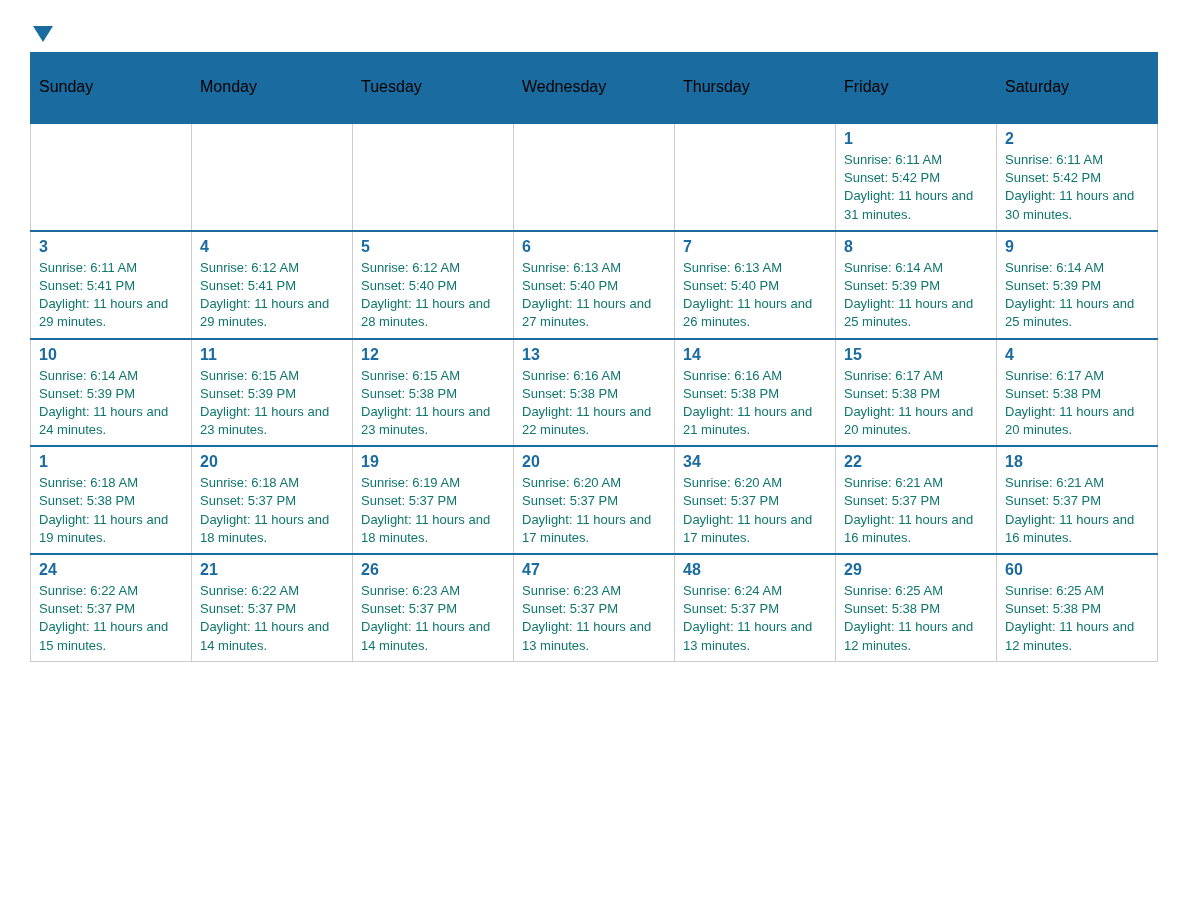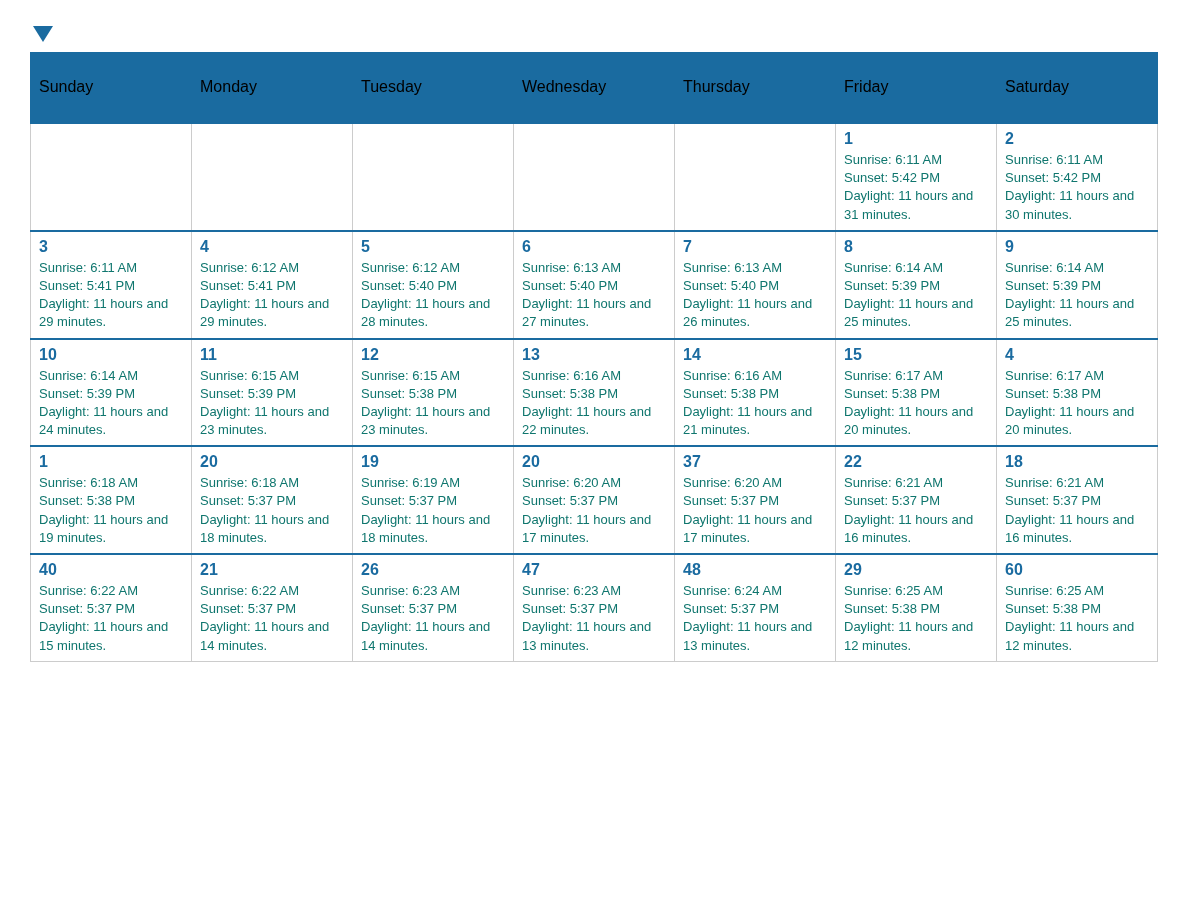--- a/index.html
+++ b/index.html
@@ -216,35 +216,35 @@
         </td>
         <td>
           <span class="day-number">19</span>
           <div class="day-info">Sunrise: 6:19 AM<br>Sunset: 5:37 PM<br>Daylight: 11 hours and 18 minutes.</div>
         </td>
         <td>
           <span class="day-number">20</span>
           <div class="day-info">Sunrise: 6:20 AM<br>Sunset: 5:37 PM<br>Daylight: 11 hours and 17 minutes.</div>
         </td>
         <td>
-          <span class="day-number">37</span>
+          <span class="day-number">34</span>
           <div class="day-info">Sunrise: 6:20 AM<br>Sunset: 5:37 PM<br>Daylight: 11 hours and 17 minutes.</div>
         </td>
         <td>
           <span class="day-number">22</span>
           <div class="day-info">Sunrise: 6:21 AM<br>Sunset: 5:37 PM<br>Daylight: 11 hours and 16 minutes.</div>
         </td>
         <td>
           <span class="day-number">18</span>
           <div class="day-info">Sunrise: 6:21 AM<br>Sunset: 5:37 PM<br>Daylight: 11 hours and 16 minutes.</div>
         </td>
       </tr>
       <tr>
         <td>
-          <span class="day-number">40</span>
+          <span class="day-number">24</span>
           <div class="day-info">Sunrise: 6:22 AM<br>Sunset: 5:37 PM<br>Daylight: 11 hours and 15 minutes.</div>
         </td>
         <td>
           <span class="day-number">21</span>
           <div class="day-info">Sunrise: 6:22 AM<br>Sunset: 5:37 PM<br>Daylight: 11 hours and 14 minutes.</div>
         </td>
         <td>
           <span class="day-number">26</span>
           <div class="day-info">Sunrise: 6:23 AM<br>Sunset: 5:37 PM<br>Daylight: 11 hours and 14 minutes.</div>
         </td>

